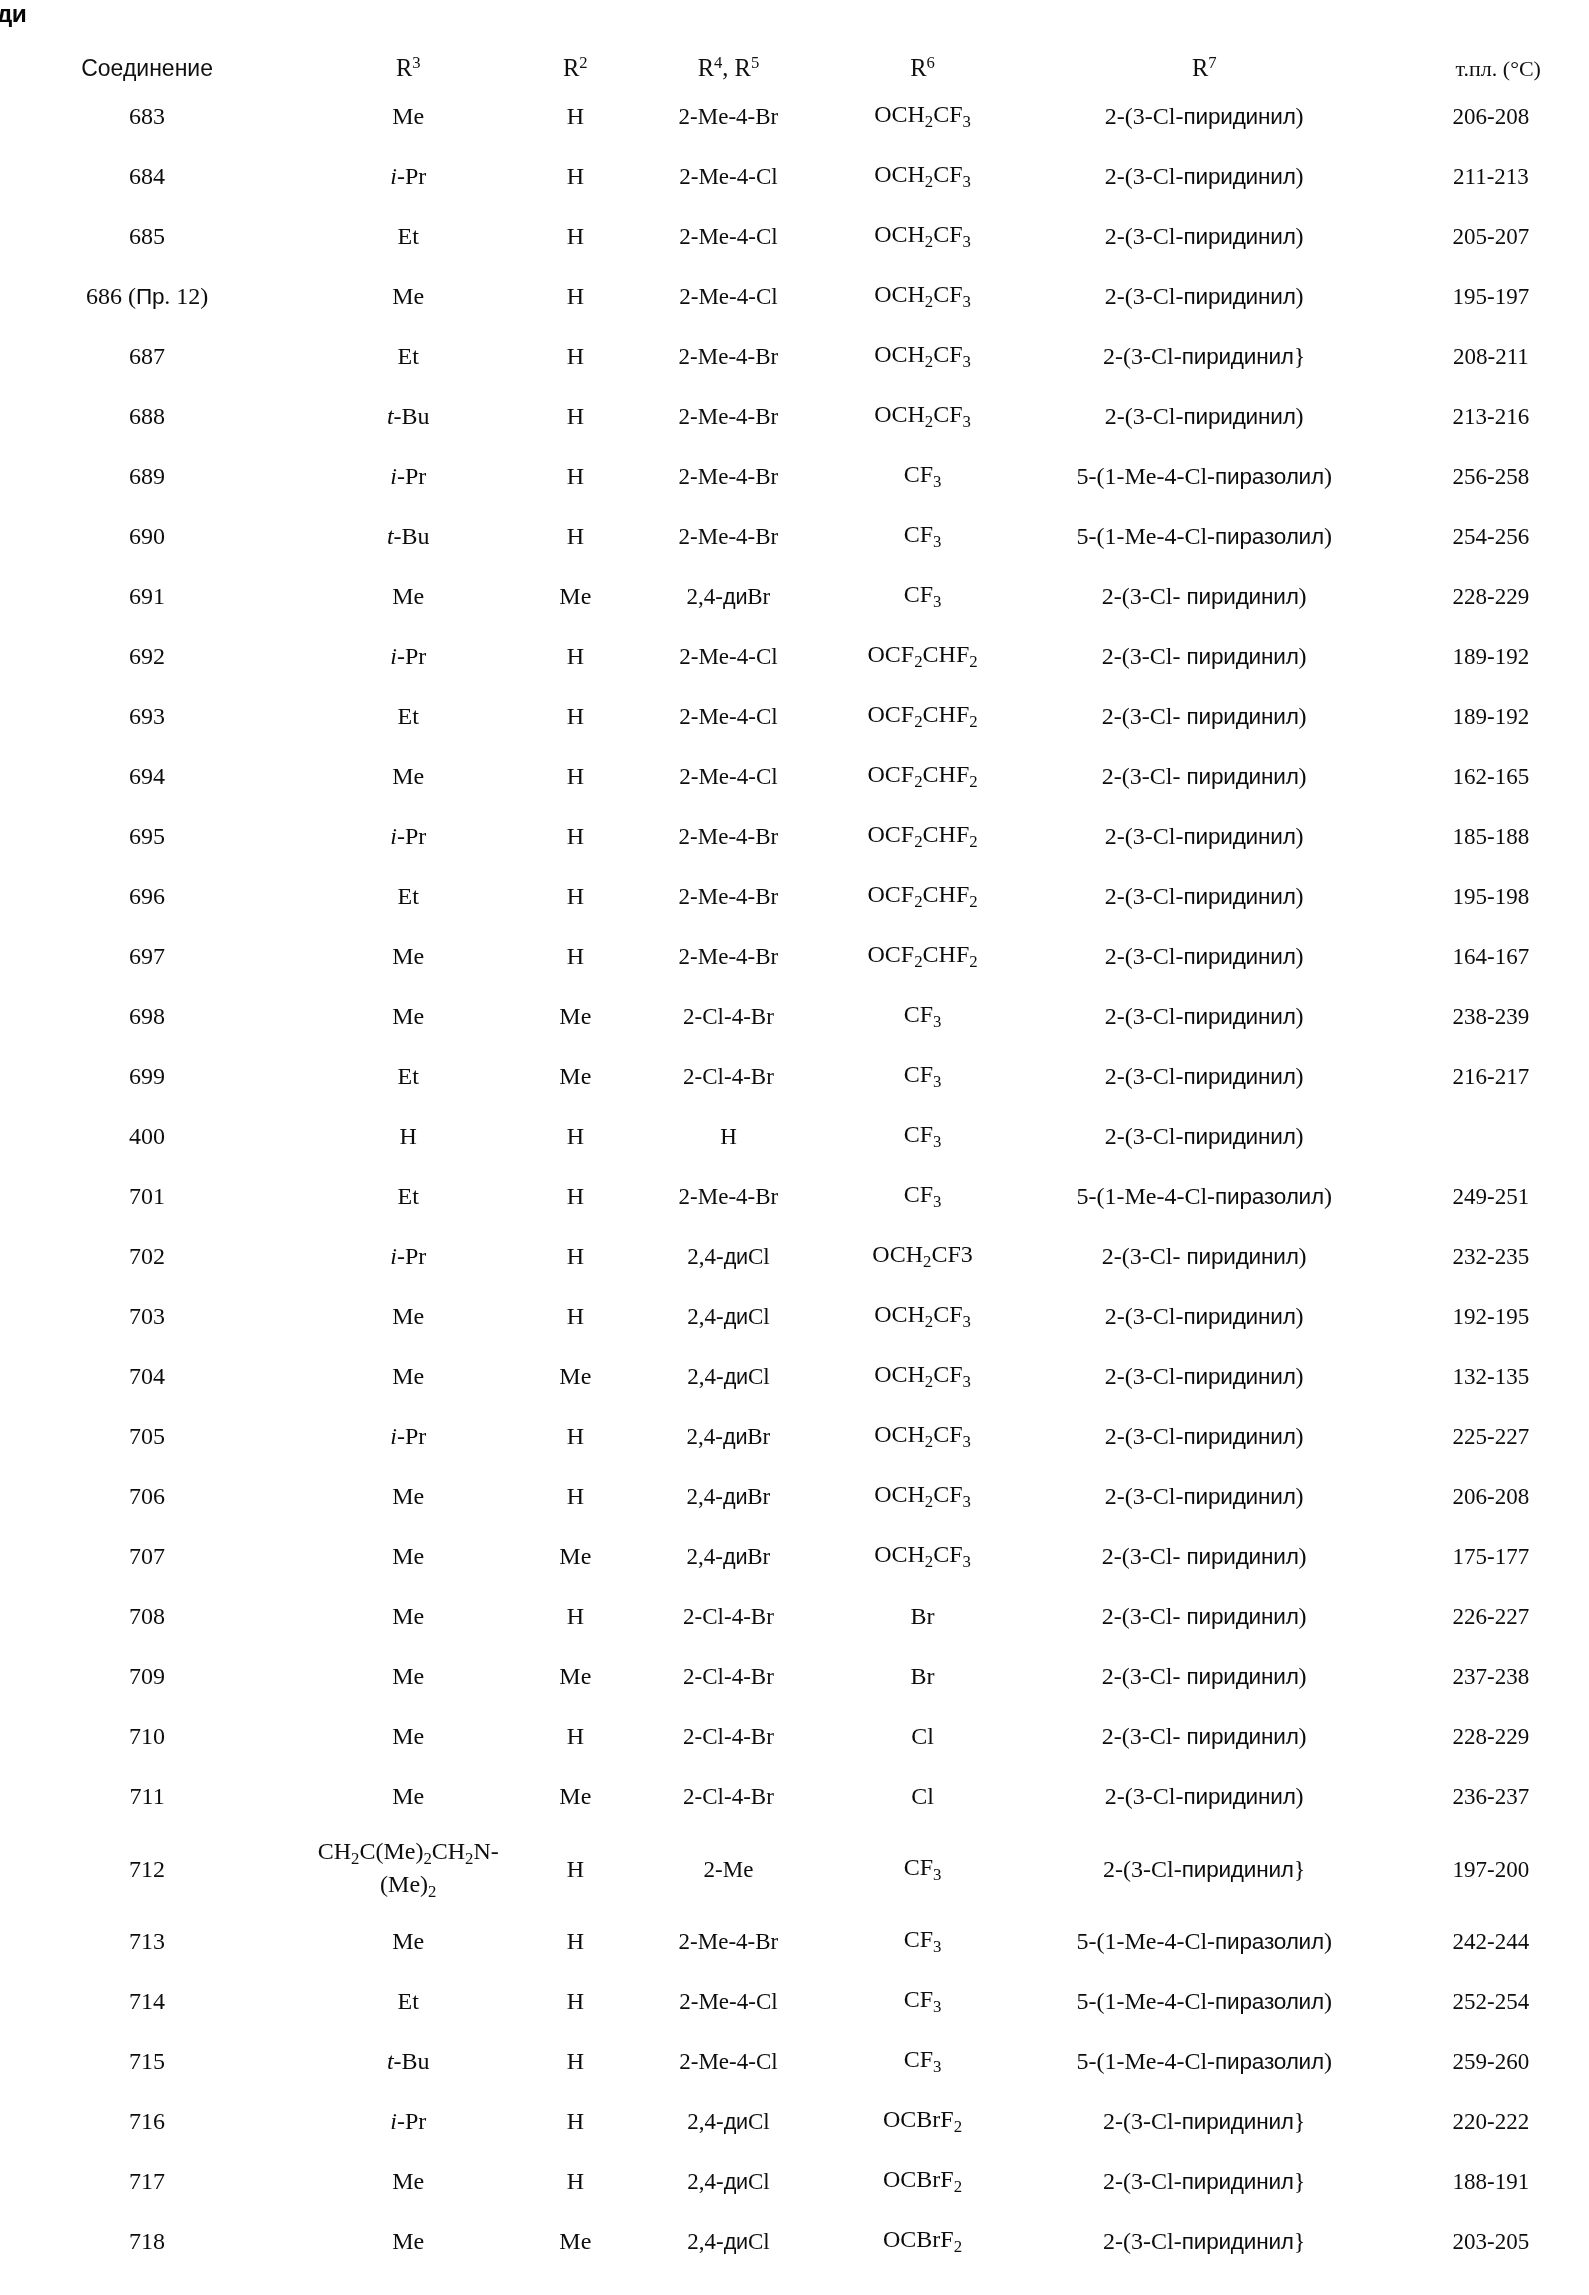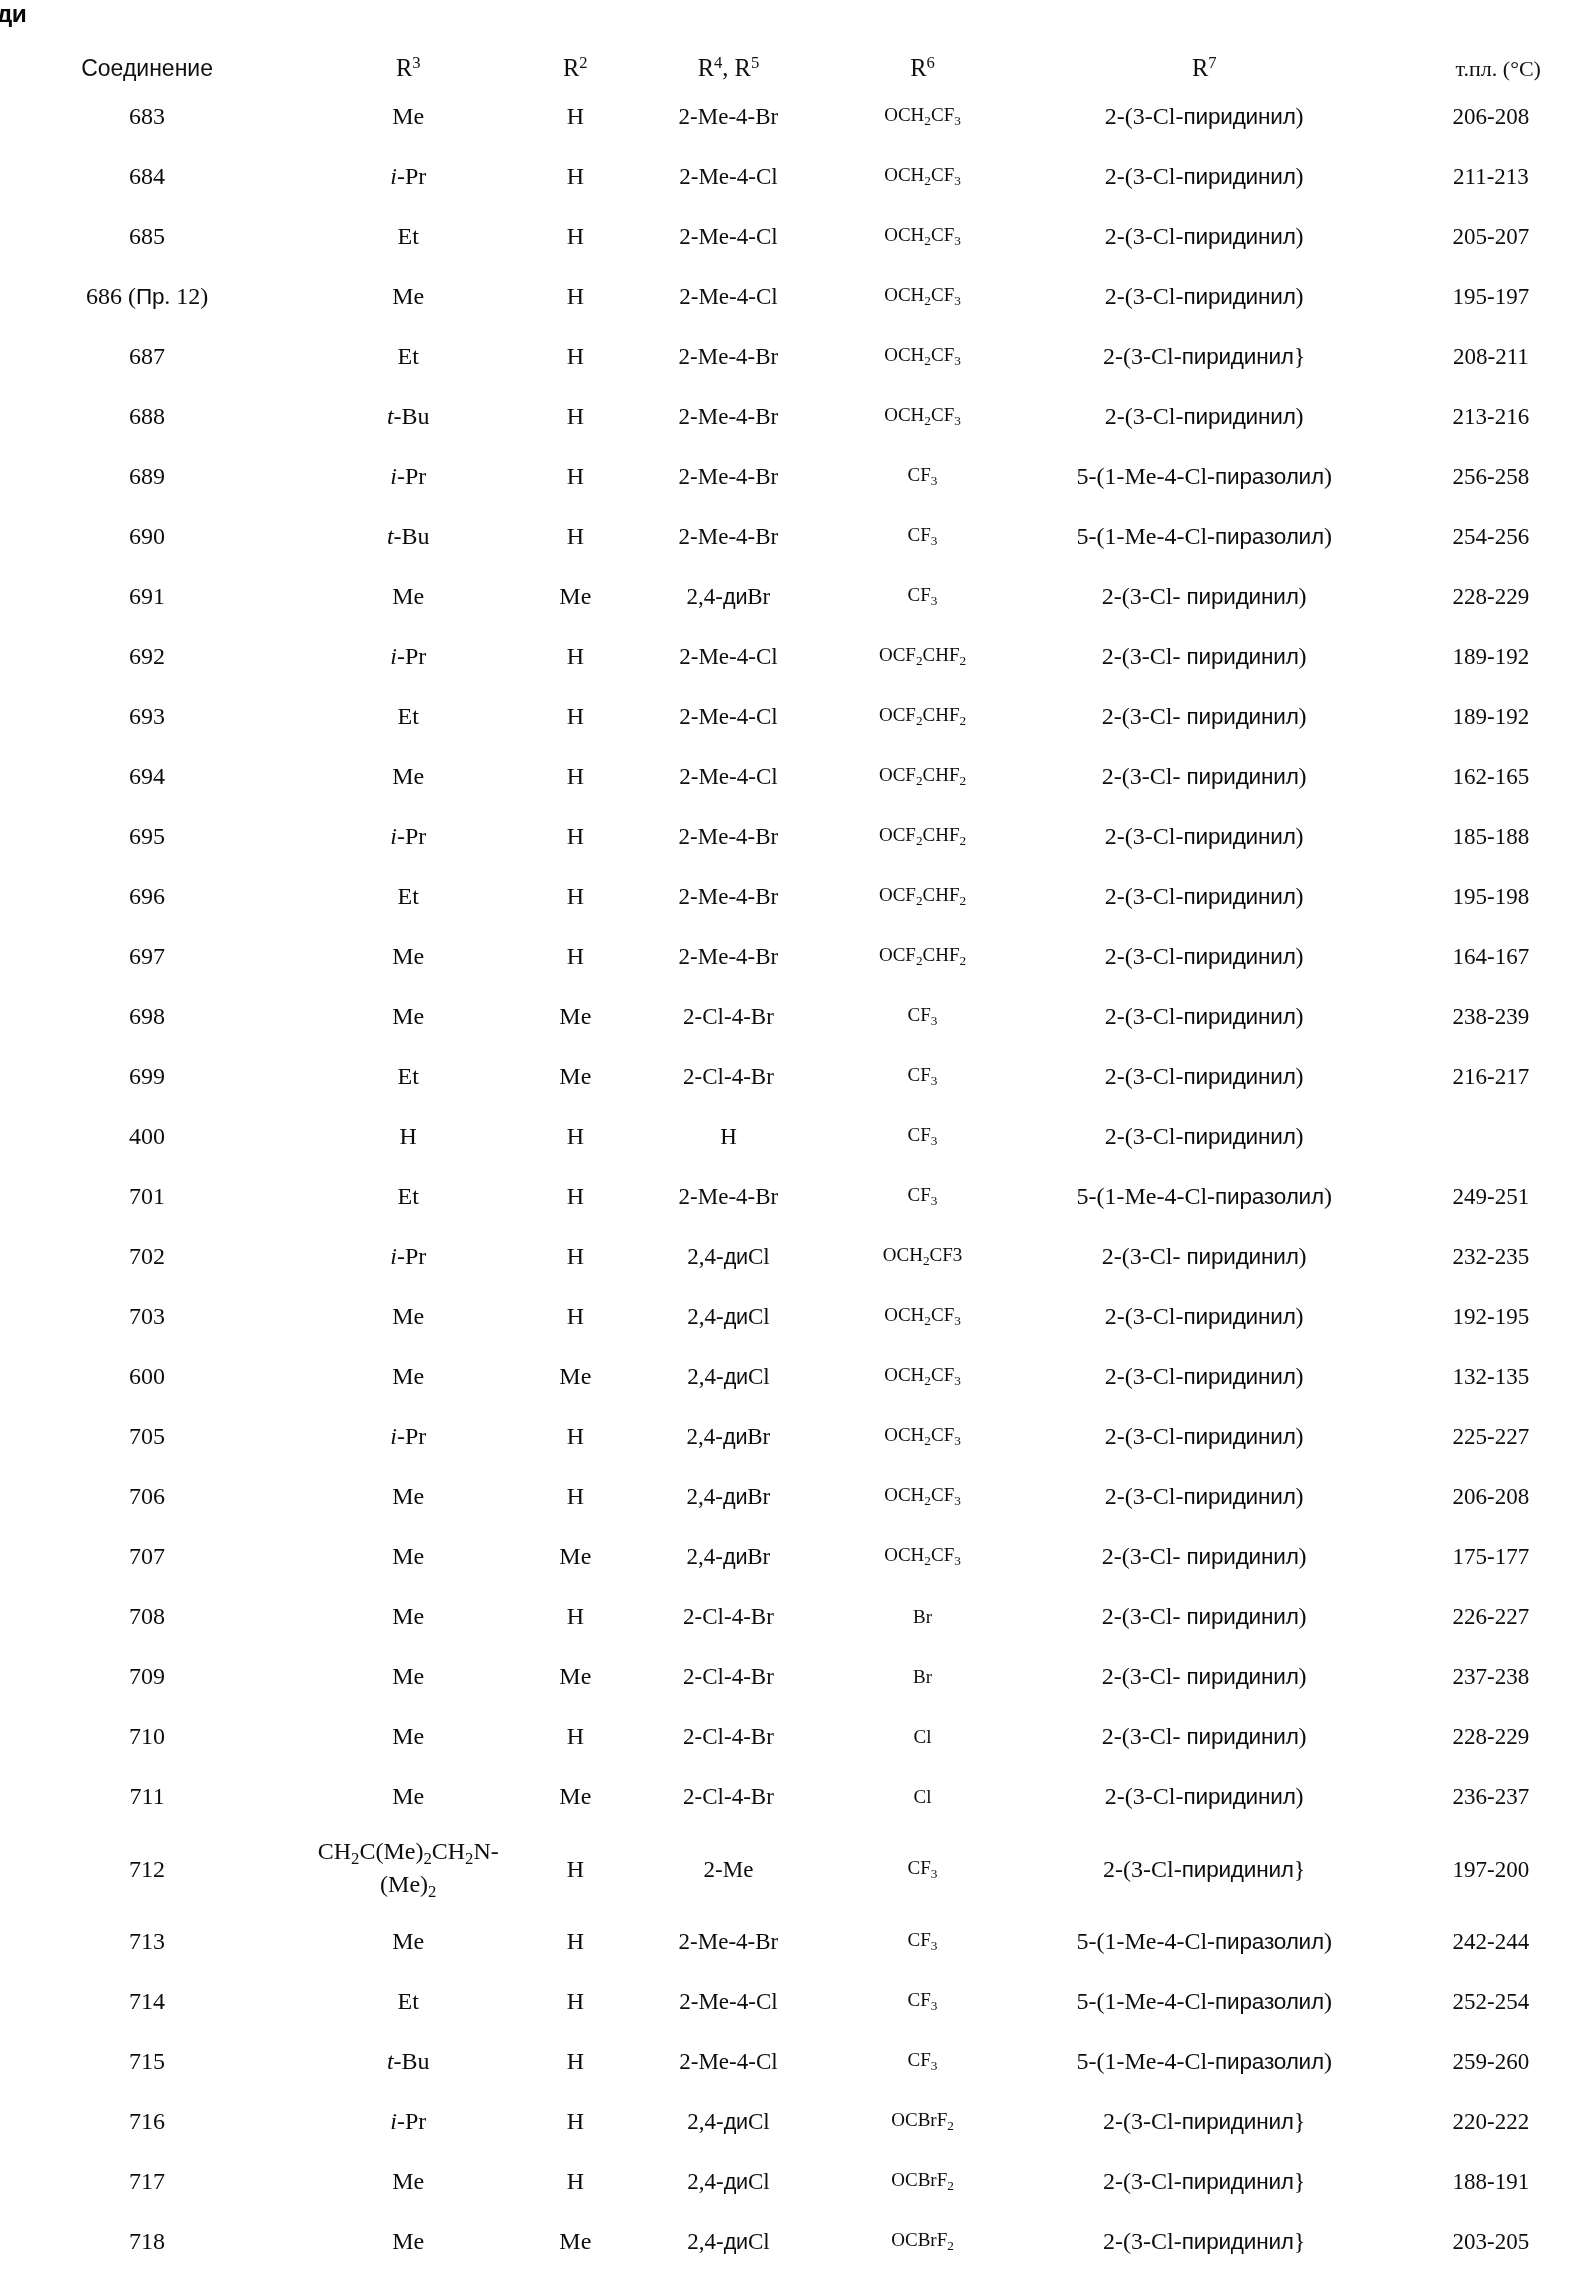--- a/index.html
+++ b/index.html
@@ -95,21 +95,21 @@
   tbody td {
     font-size: 24px;
     line-height: 1.12;
     color: #0d0d0d;
   }
 
   td.cell-compound { font-size: 24px; }
   td.cell-r3 { font-size: 24px; }
   td.cell-r2 { font-size: 24px; }
   td.cell-r45 { font-size: 23px; }
-  td.cell-r6 { font-size: 19px; }
+  td.cell-r6 { font-size: 24px; }
   td.cell-r7 { font-size: 24px; }
   td.cell-mp { font-size: 23px; padding-left: 13px; }
 
   
   .sub {
     font-size: 0.70em;
     vertical-align: -0.32em;
     letter-spacing: 0;
   }
   .sup {
@@ -341,21 +341,21 @@
         <tr>
           <td class="cell-compound">703</td>
           <td class="cell-r3">Me</td>
           <td class="cell-r2">H</td>
           <td class="cell-r45">2,4-<span class="cyr">ди</span>Cl</td>
           <td class="cell-r6">OCH<span class="sub">2</span>CF<span class="sub">3</span></td>
           <td class="cell-r7">2-(3-Cl-<span class="cyr">пиридинил</span>)</td>
           <td class="cell-mp">192-195</td>
         </tr>
         <tr>
-          <td class="cell-compound">600</td>
+          <td class="cell-compound">704</td>
           <td class="cell-r3">Me</td>
           <td class="cell-r2">Me</td>
           <td class="cell-r45">2,4-<span class="cyr">ди</span>Cl</td>
           <td class="cell-r6">OCH<span class="sub">2</span>CF<span class="sub">3</span></td>
           <td class="cell-r7">2-(3-Cl-<span class="cyr">пиридинил</span>)</td>
           <td class="cell-mp">132-135</td>
         </tr>
         <tr>
           <td class="cell-compound">705</td>
           <td class="cell-r3"><span class="ital">i</span>-Pr</td>

